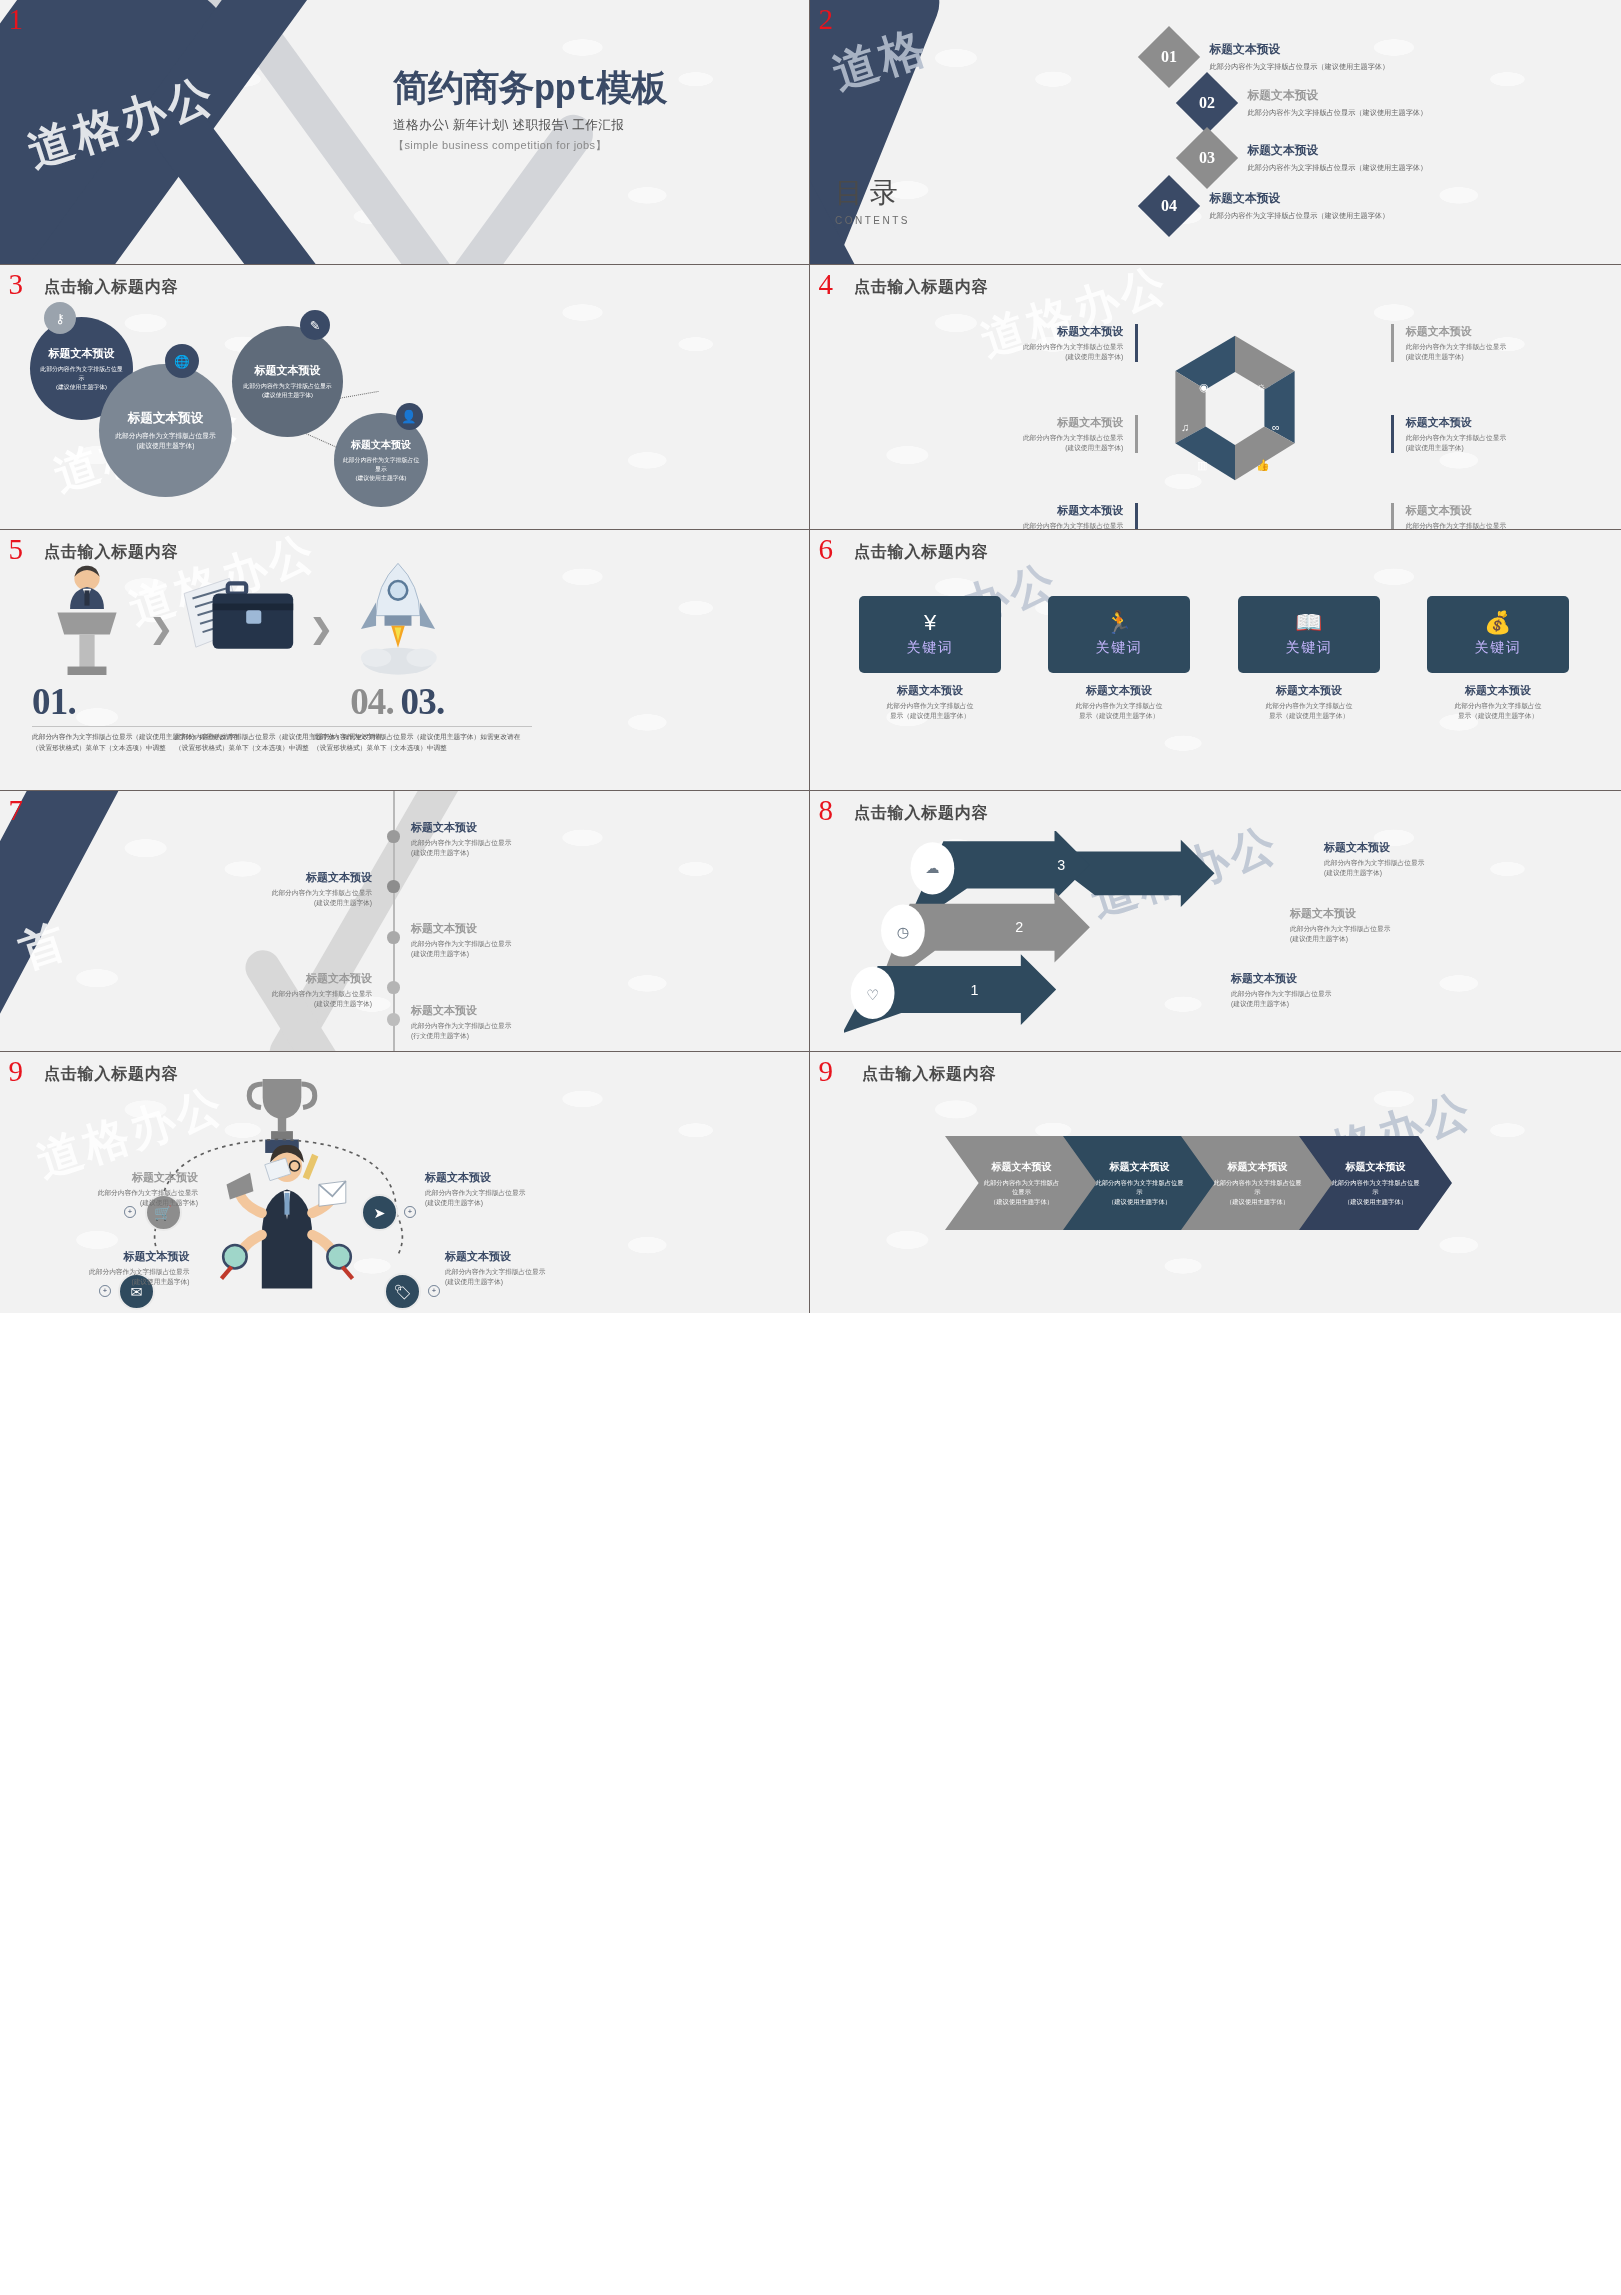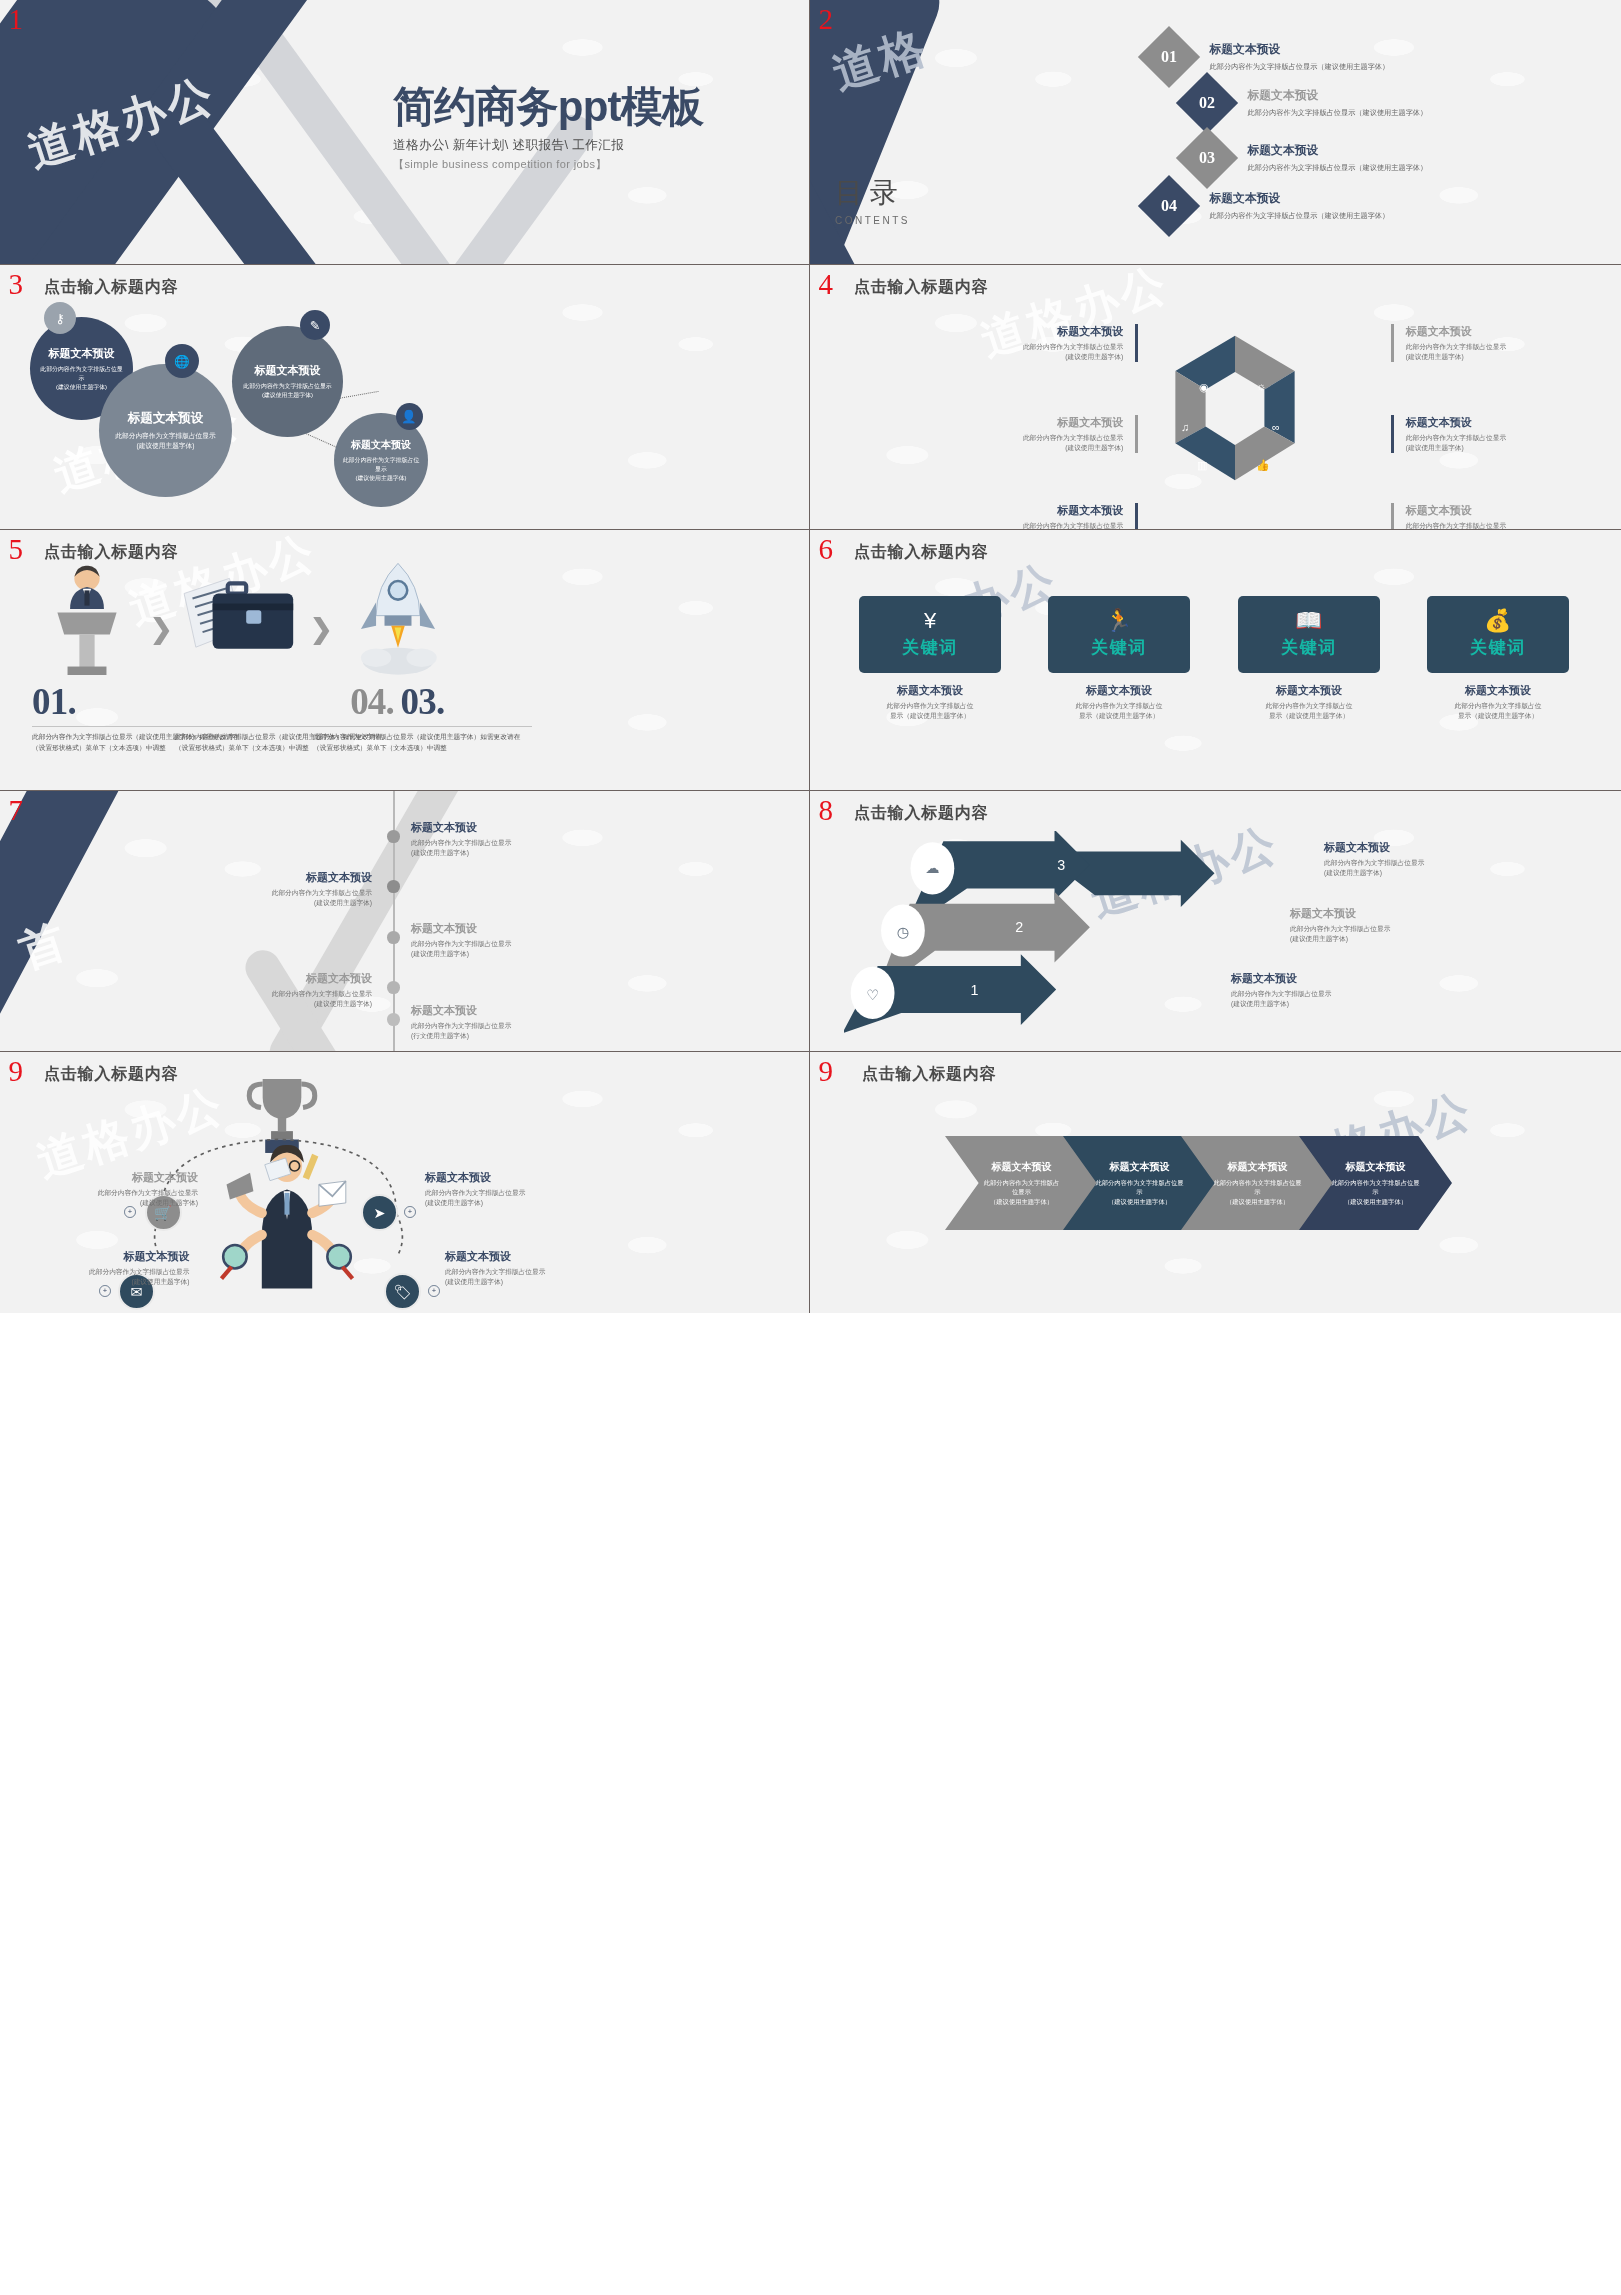--- a/index.html
+++ b/index.html
@@ -45,21 +45,21 @@
   .s1b3 { width:57px; height:438px; left:268px; top:67px; transform:rotate(-37deg); border-radius:29px; background:#3a4a66;}
   .s1g1 { position:absolute; width:49px; height:539px; left:59px; top:-118px; transform:rotate(36deg);
           background:#d3d5d9; border-radius:25px; }
   .s1g2 { position:absolute; width:39px; height:472px; left:337px; top:-67px; transform:rotate(-36deg);
           background:#d3d5d9; border-radius:20px; }
   .s1g3 { position:absolute; width:39px; height:362px; left:459px; top:84px; transform:rotate(36deg);
           background:#d3d5d9; border-radius:20px; }
   .s1txt { position:absolute; left:393px; top:72px; width:404px; }
   .s1year { font-family:"Liberation Mono", monospace; font-size:37px; color:#5c5c5c; letter-spacing:1.7px; line-height:1; }
   .s1year em { font-style:normal; font-size:25px; letter-spacing:0.8px; }
-  .s1title { font-size:42px; font-weight:bold; color:#3a4a66; line-height:1.05; margin-top:13px; letter-spacing:-0.8px;}
+  .s1title { font-size:36px; font-weight:bold; color:#3a4a66; line-height:1.05; margin-top:0; letter-spacing:-0.8px;font-family:Liberation Mono, monospace;}
   .s1sub { font-size:12.6px; color:#4e4e4e; margin-top:7.6px; letter-spacing:0.4px; }
   .s1eng { font-size:11px; color:#8a8a8a; margin-top:3.4px; letter-spacing:0.4px; }
 
   
   .s2shape { position:absolute; background:#3a4a66; }
   .s2a { width:126px; height:396px; left:-56px; top:-54px; transform:rotate(22deg); border-radius:34px; }
   .s2b { width:126px; height:362px; left:-49px; top:160px; transform:rotate(-28deg); border-radius:34px; }
   .s2ttl { position:absolute; left:25px; top:174px; z-index:20; }
   .s2ttl .cn { font-size:28px; color:#4a4a4a; letter-spacing:6.7px; font-family:"Liberation Serif", serif;}
   .s2ttl .en { font-size:10px; color:#6a6a6a; letter-spacing:2.5px; margin-top:3.4px;}
@@ -98,21 +98,21 @@
   .s5num { font-size:37px; color:#3a4a66; font-family:"Liberation Serif", serif; font-weight:bold; letter-spacing:-0.8px;}
   .s5num.gray { color:#8d8d8d; }
   .s5line { border-top:0.8px solid #c4c4c4; margin-top:3.4px; }
   .s5d { font-size:6.7px; color:#555; line-height:1.6; margin-top:5px; }
   .s5chev { position:absolute; color:#9a9a9a; font-size:27px; font-weight:bold; }
 
   
   .kwbox { position:absolute; width:142px; height:77px; background:#2f4a5e; border-radius:5px;
            display:flex; flex-direction:column; align-items:center; justify-content:center; gap:4.2px; }
   .kwbox .ki { color:#fff; font-size:22px; line-height:1; }
-  .kwbox .kl { color:#14b8a6; font-size:17px; font-weight:bold; letter-spacing:1.7px; }
+  .kwbox .kl { color:#c4b5fd; font-size:14px; font-weight:normal; letter-spacing:1.7px; }
   .kwtxt { position:absolute; width:150px; text-align:center; }
 
   
   .s7line { position:absolute; left:393px; top:0; width:1.7px; height:100%; background:#b9b9b9; }
   .s7dot { position:absolute; width:12.6px; height:12.6px; border-radius:50%; background:#9a9a9a; left:387px; }
   .s7blk { position:absolute; width:168px; }
   .s7b1 { position:absolute; background:#3a4a66; }
   .s7p1 { width:81px; height:438px; left:-44px; top:-76px; transform:rotate(28deg); border-radius:22px; }
   .s7p2 { width:81px; height:371px; left:-20px; top:194px; transform:rotate(-30deg); border-radius:22px; }
   .s7g1 { position:absolute; width:35px; height:404px; left:362px; top:-101px; transform:rotate(30deg);

